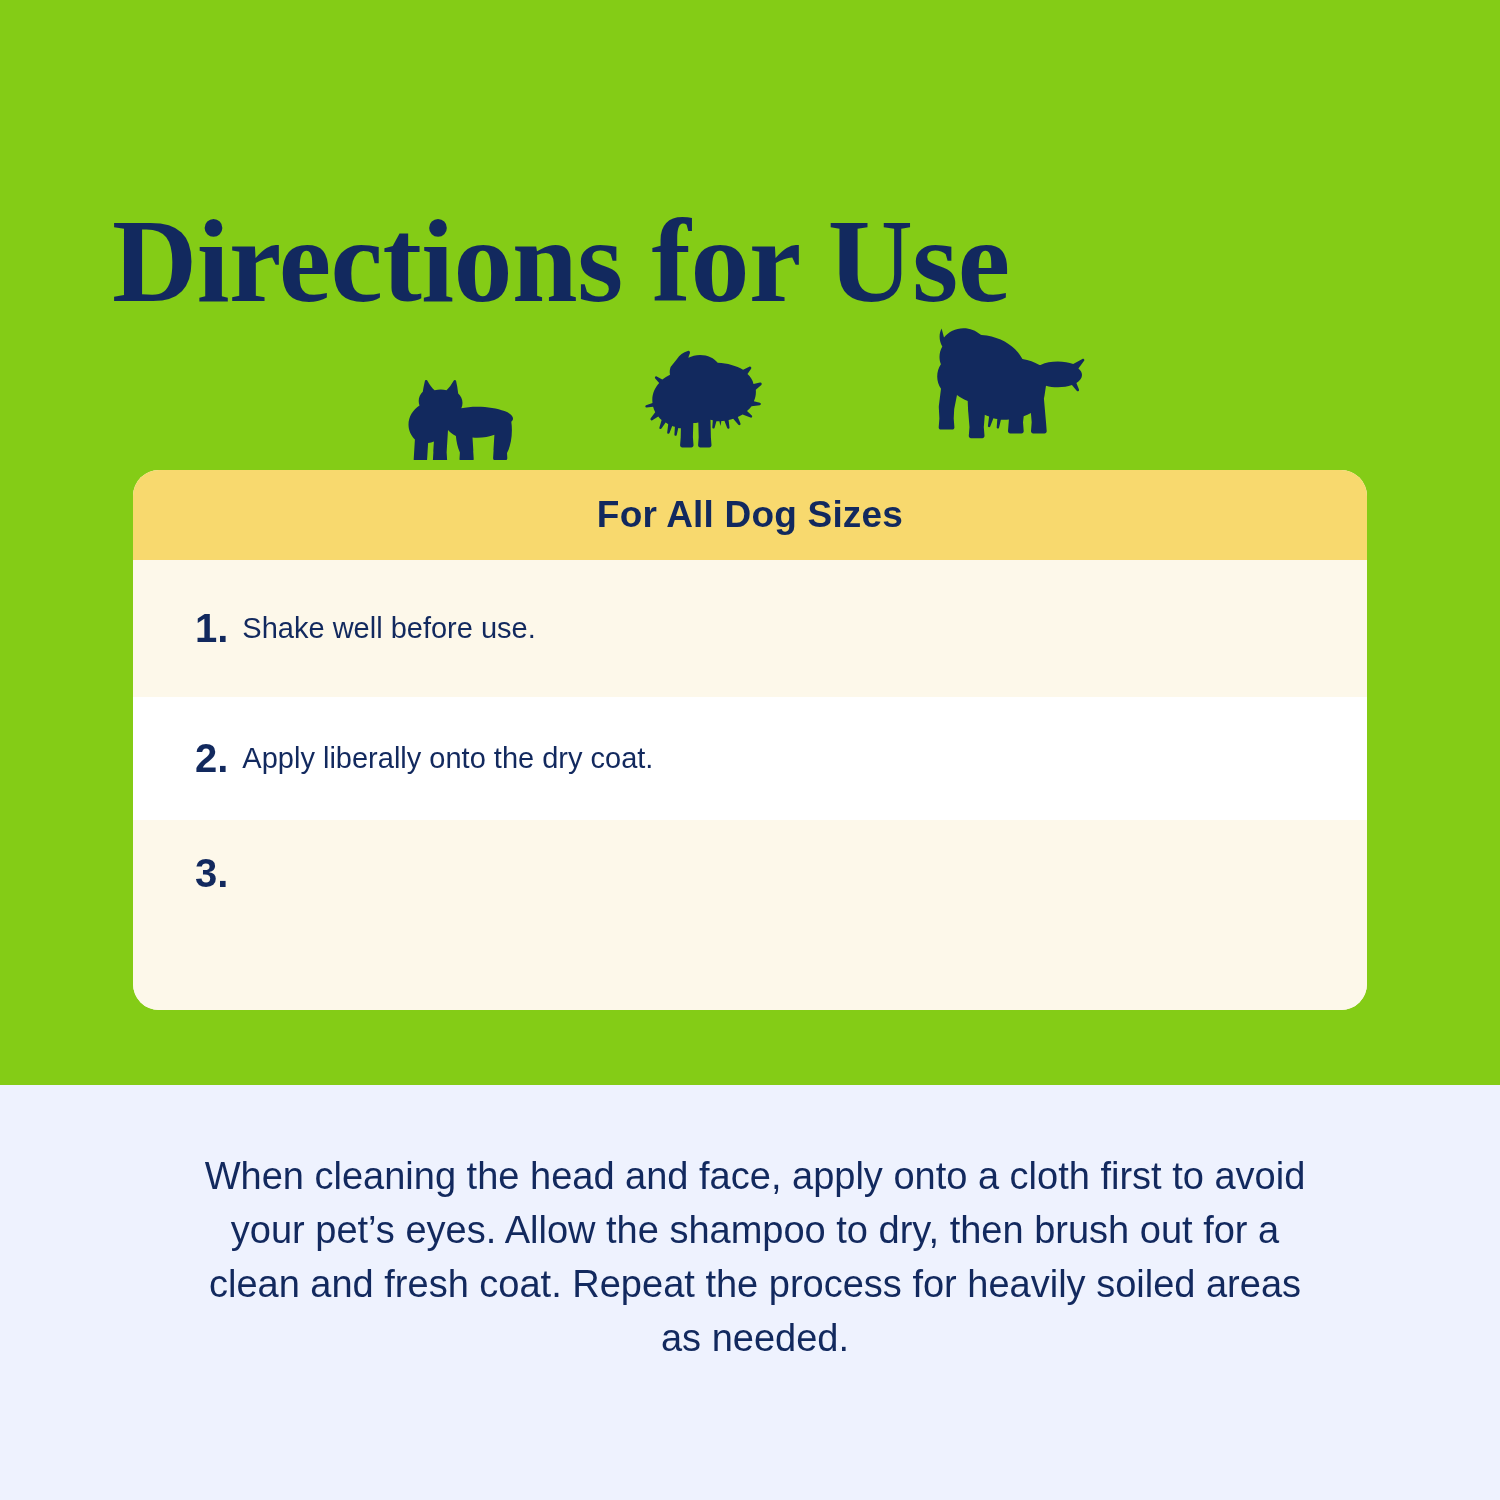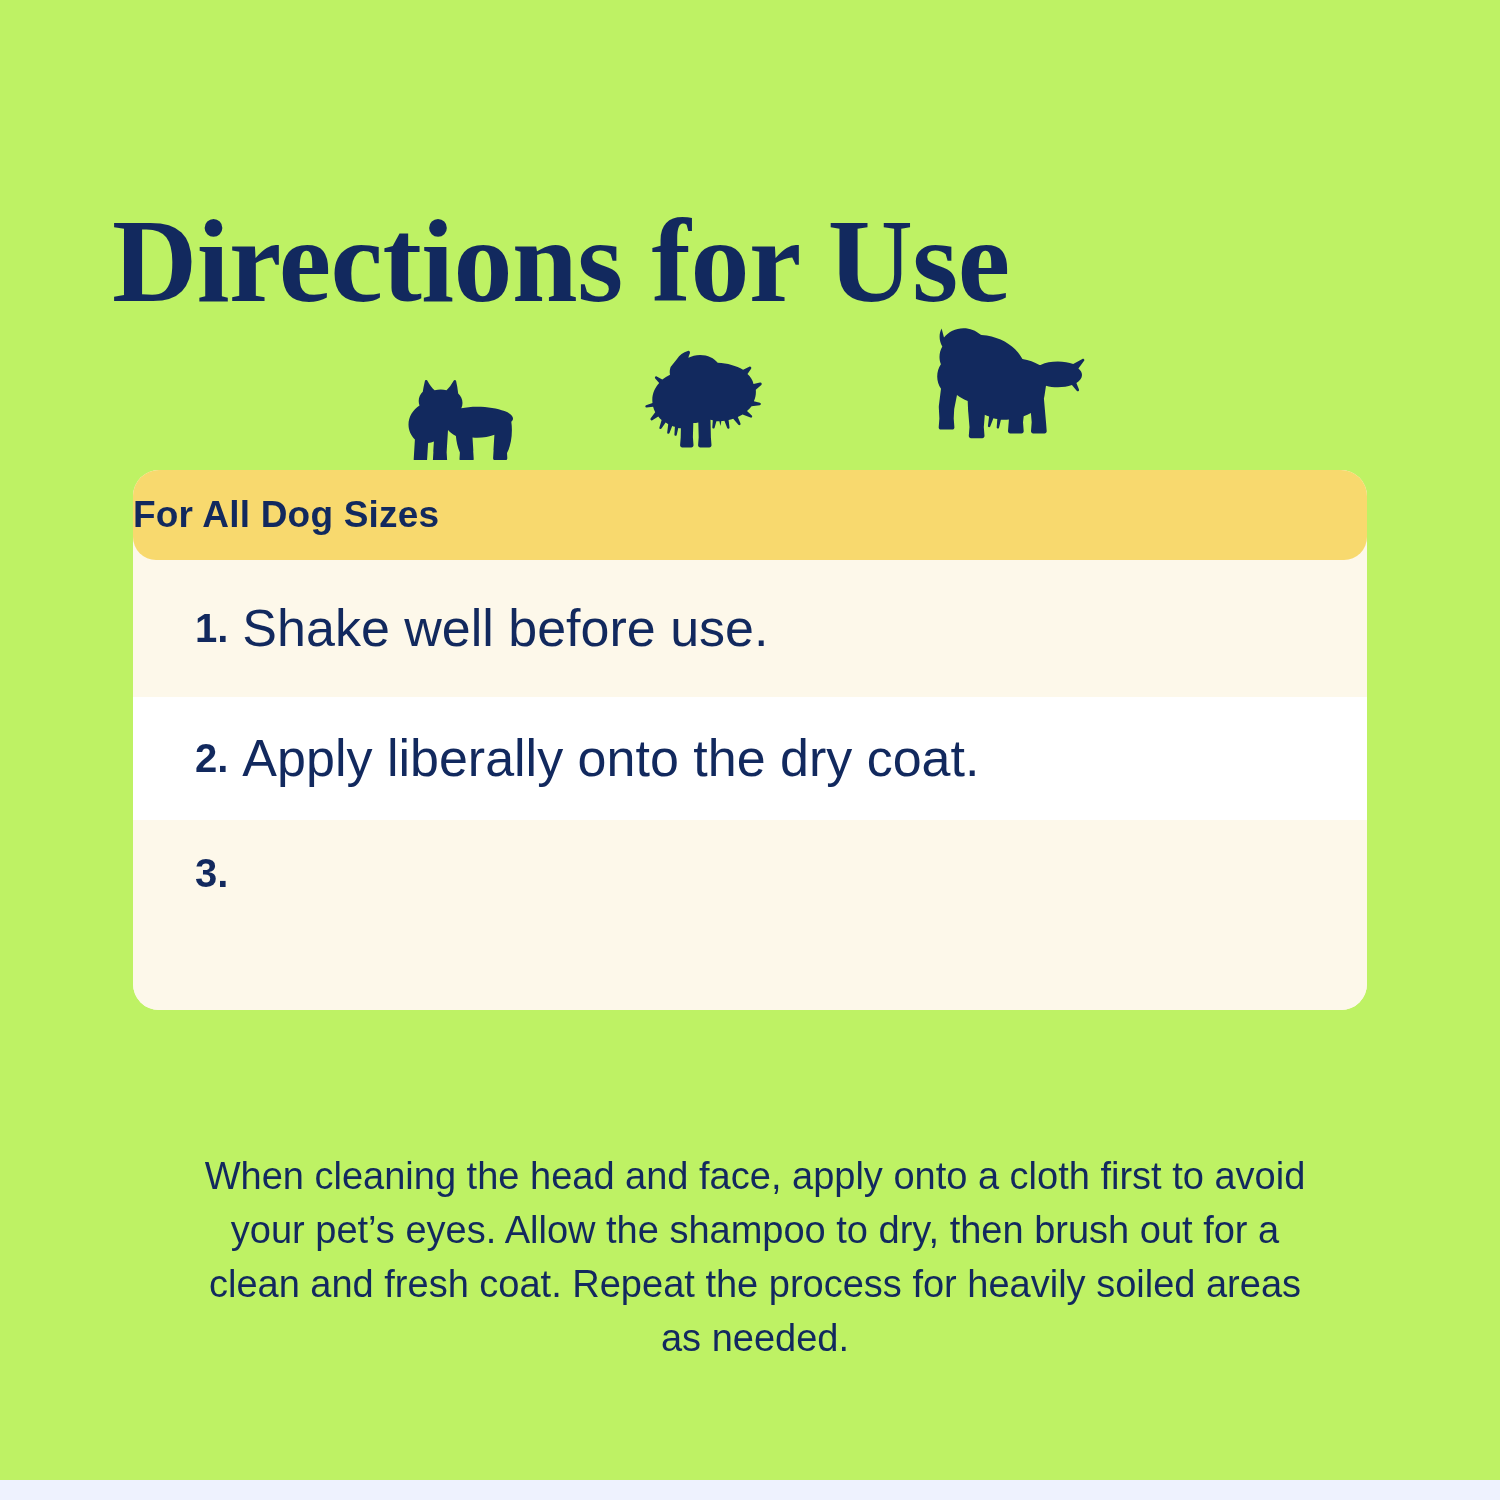--- a/index.html
+++ b/index.html
@@ -10,22 +10,22 @@
     width: 1500px;
     height: 1500px;
     background: #eef2fe;
     font-family: "Liberation Sans", sans-serif;
     overflow: hidden;
   }
 
   #page {
     position: relative;
     width: 1500px;
-    height: 1480px;
-    background: #bef264;
+    height: 1085px;
+    background: #84cc16;
     box-sizing: border-box;
     padding-left: 29px;
   }
 
   
   .page-title {
     position: absolute;
     left: 112px;
     top: 124px;
     font-family: "Liberation Serif", "DejaVu Serif", serif;
@@ -65,22 +65,21 @@
     width: 1234px;
     border-radius: 26px;
     overflow: hidden;
     background: #fdf8ea;
   }
   .card-header {
     background: #f8d96e;
     height: 90px;
     display: flex;
     align-items: center;
-    justify-content: flex-start;
-    border-radius: 23px;
+    justify-content: center;
   }
   .card-header-title {
     font-family: "Liberation Sans", sans-serif;
     font-weight: 700;
     font-size: 37px;
     letter-spacing: 0.2px;
     color: #12295e;
   }
 
   .step-row {
@@ -102,21 +101,21 @@
     font-weight: 700;
     font-size: 40px;
     line-height: 1.28;
     color: #12295e;
     flex: 0 0 auto;
     margin-right: 14px;
   }
   .step-text {
     font-family: "Liberation Sans", sans-serif;
     font-weight: 400;
-    font-size: 52px;
+    font-size: 29px;
     line-height: 1.28;
     color: #12295e;
     flex: 1 1 auto;
   }
   .step-row.row-3 .step-text {
     max-width: 1060px;
   }
 
   
   .footer-note {

